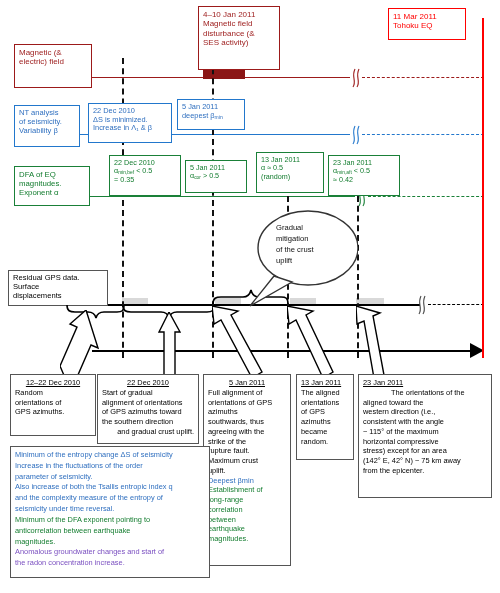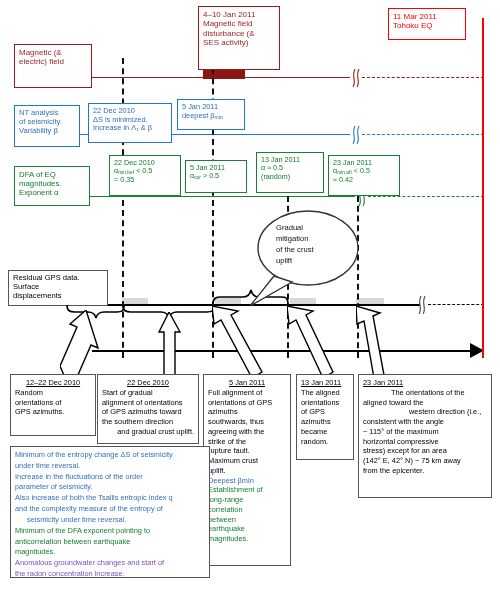--- a/index.html
+++ b/index.html
@@ -228,38 +228,37 @@
       <div style="color: rgb(0, 0, 0);">became</div>
       <div style="color: rgb(0, 0, 0);">random.</div>
     </div>
 </div>
 
 <div class="bx blk box tl-text" style="left:358px;top:374px;width:134px;height:124px;color:#000;border-width:1.3px;">
   <span class="ul">23 Jan 2011</span>
   <div id="bb4">
       <div style="color: rgb(0, 0, 0); margin-left: 28px;">The orientations of the</div>
       <div style="color: rgb(0, 0, 0);">aligned toward the</div>
-      <div style="color: rgb(0, 0, 0); margin-left: 46px;">western direction (i.e.,</div>
+      <div style="color: rgb(0, 0, 0);">western direction (i.e.,</div>
       <div style="color: rgb(0, 0, 0);">consistent with the angle</div>
       <div style="color: rgb(0, 0, 0);">~ 115° of the maximum</div>
       <div style="color: rgb(0, 0, 0);">horizontal compressive</div>
       <div style="color: rgb(0, 0, 0);">stress) except for an area</div>
       <div style="color: rgb(0, 0, 0);">(142° E, 42° N) ~ 75 km away</div>
       <div style="color: rgb(0, 0, 0);">from the epicenter.</div>
     </div>
 </div>
 
 <div class="bx blk box" style="left:10px;top:446px;width:200px;height:132px;border-width:1.3px;font-size:7.4px;line-height:1.46;">
   <div id="sumb">
       <div style="color: rgb(47, 111, 191);">Minimum of the entropy change ΔS of seismicity</div>
-      <div style="color: rgb(47, 111, 191);">under time reversal.</div>
       <div style="color: rgb(47, 111, 191);">Increase in the fluctuations of the order</div>
       <div style="color: rgb(47, 111, 191);">parameter of seismicity.</div>
       <div style="color: rgb(47, 111, 191);">Also increase of both the Tsallis entropic index q</div>
       <div style="color: rgb(47, 111, 191);">and the complexity measure of the entropy of</div>
-      <div style="color: rgb(47, 111, 191); margin-left: 12px;">seismicity under time reversal.</div>
+      <div style="color: rgb(47, 111, 191);">seismicity under time reversal.</div>
       <div style="color: rgb(18, 124, 46);">Minimum of the DFA exponent pointing to</div>
       <div style="color: rgb(18, 124, 46);">anticorrelation between earthquake</div>
       <div style="color: rgb(18, 124, 46);">magnitudes.</div>
       <div style="color: rgb(122, 79, 192);">Anomalous groundwater changes and start of</div>
       <div style="color: rgb(122, 79, 192);">the radon concentration increase.</div>
     </div>
 </div>
 
 </body></html>

